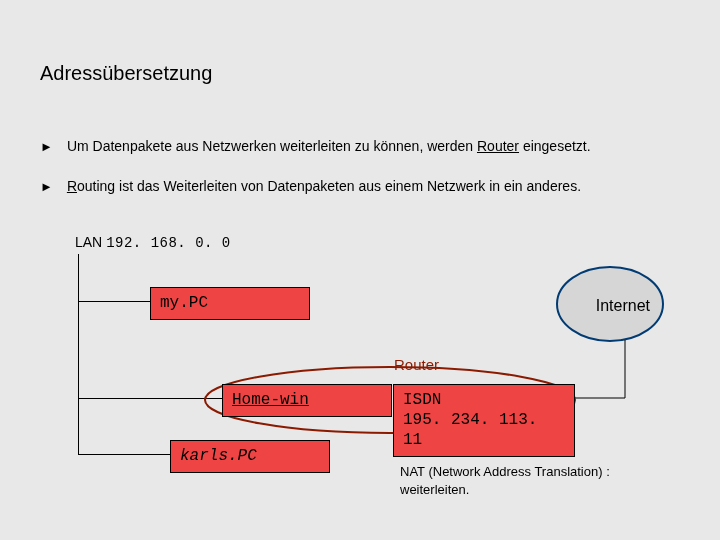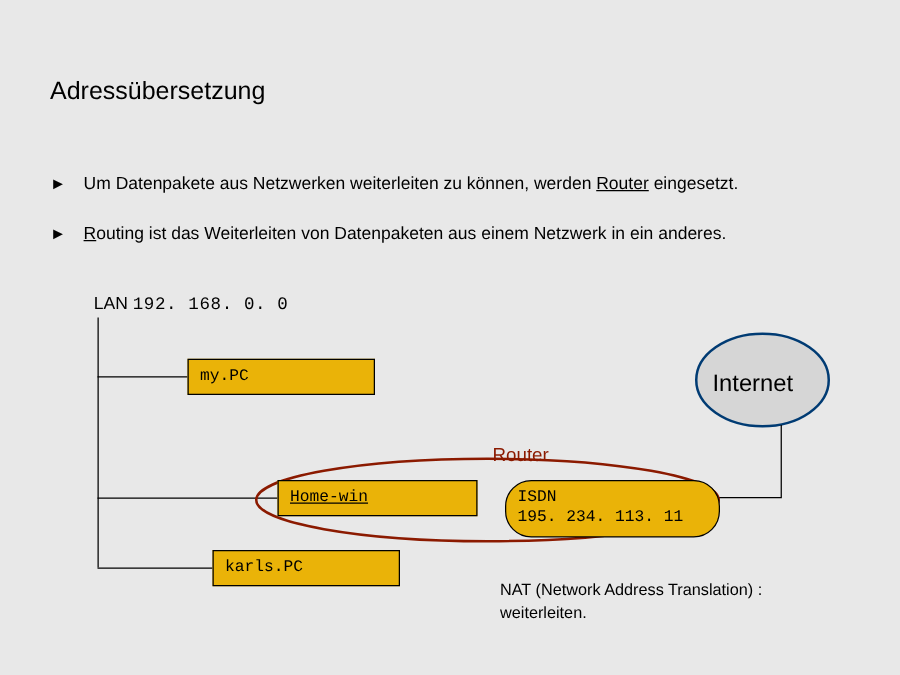--- a/index.html
+++ b/index.html
@@ -57,44 +57,44 @@
   .h3 { position:absolute; left:78px; top:454px; width:92px; height:1px; background:#000; }
   
   svg.diagram {
     position: absolute;
     left: 0; top: 0;
     width: 720px; height: 540px;
     pointer-events: none;
   }
   .node-box {
     position: absolute;
-    background: #eab308;
+    background: #ef4444;
     border: 1px solid #000;
-    padding: 5px 9px 6px 9px;
+    padding: 5px 19px 6px 9px;
     font-family: "Courier New", Courier, monospace;
-    font-size: 13px;
+    font-size: 16px;
     line-height: 1.25;
   }
   .mypc   { left: 150px; top: 287px; width: 130px; }
   .homewin{ left: 222px; top: 384px; width: 140px; text-decoration: underline; }
-  .isdn   { left: 404px; top: 384px; width: 152px; border-radius: 21px; }
-  .karlspc{ left: 170px; top: 440px; width: 130px; }
+  .isdn   { left: 393px; top: 384px; width: 152px; }
+  .karlspc{ left: 170px; top: 440px; width: 130px; font-style: italic; }
   .router-label {
     position: absolute;
     left: 394px;
     top: 356px;
     font-size: 15px;
     color: #8b1a00;
   }
   .internet-label {
     position: absolute;
     left: 570px;
     top: 297px;
-    font-size: 19px;
-    text-align: left;
+    font-size: 16px;
+    text-align: right;
     width: 80px;
   }
   .nat-text {
     position: absolute;
     left: 400px;
     top: 463px;
     width: 290px;
     font-size: 13px;
     line-height: 1.35;
   }

